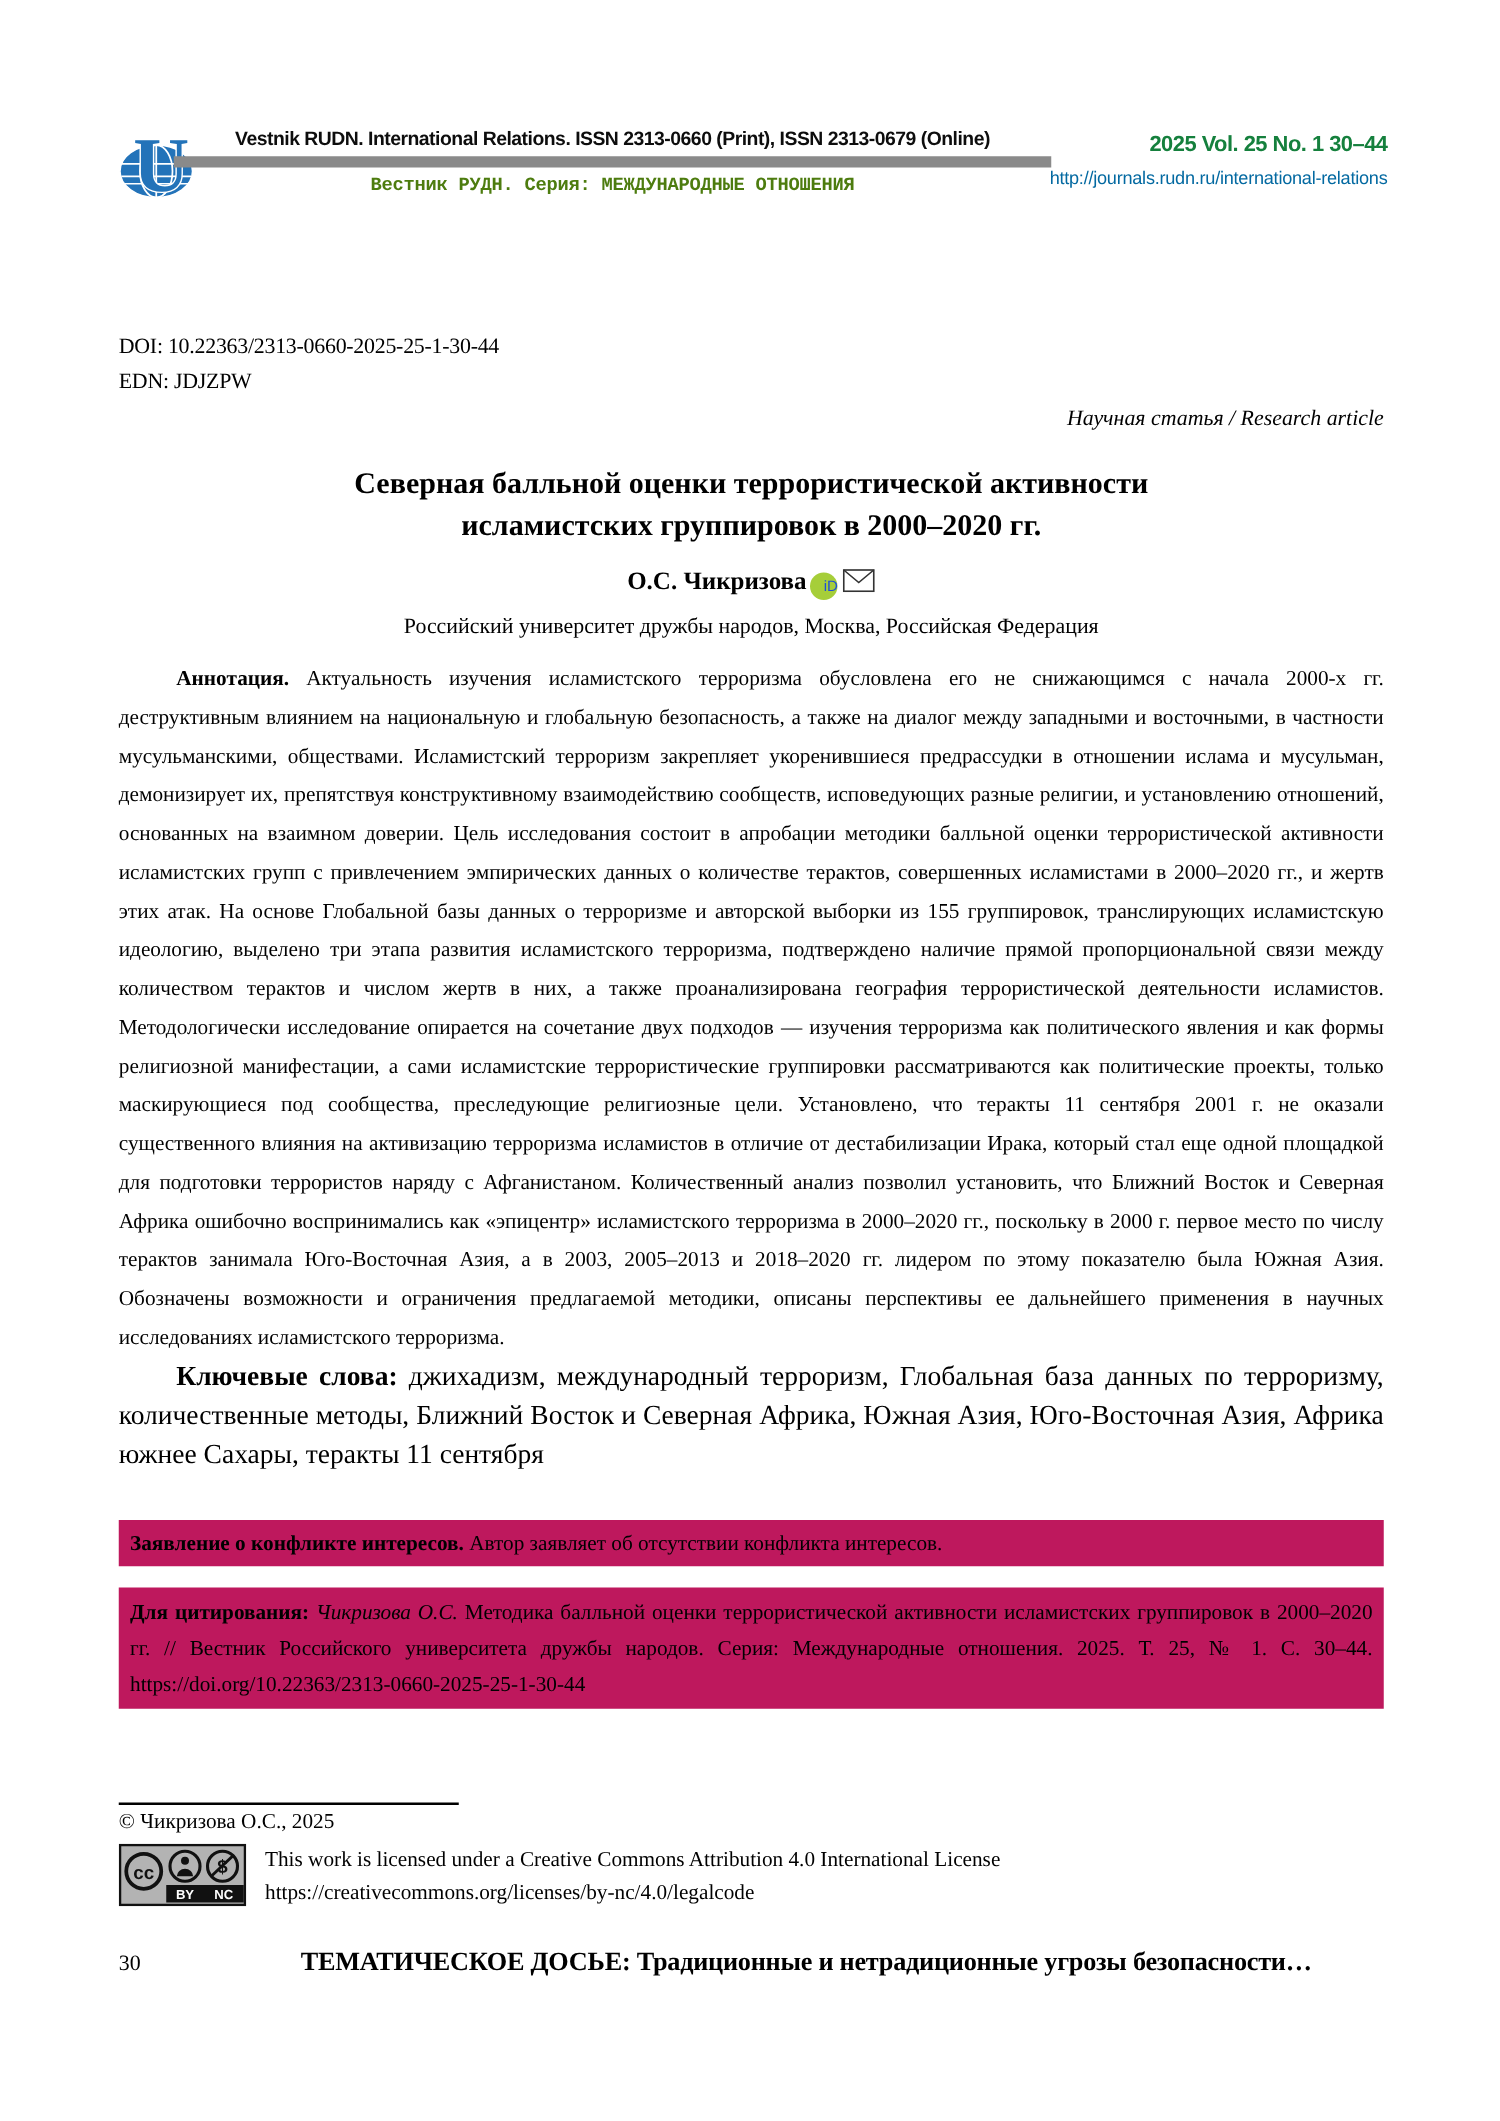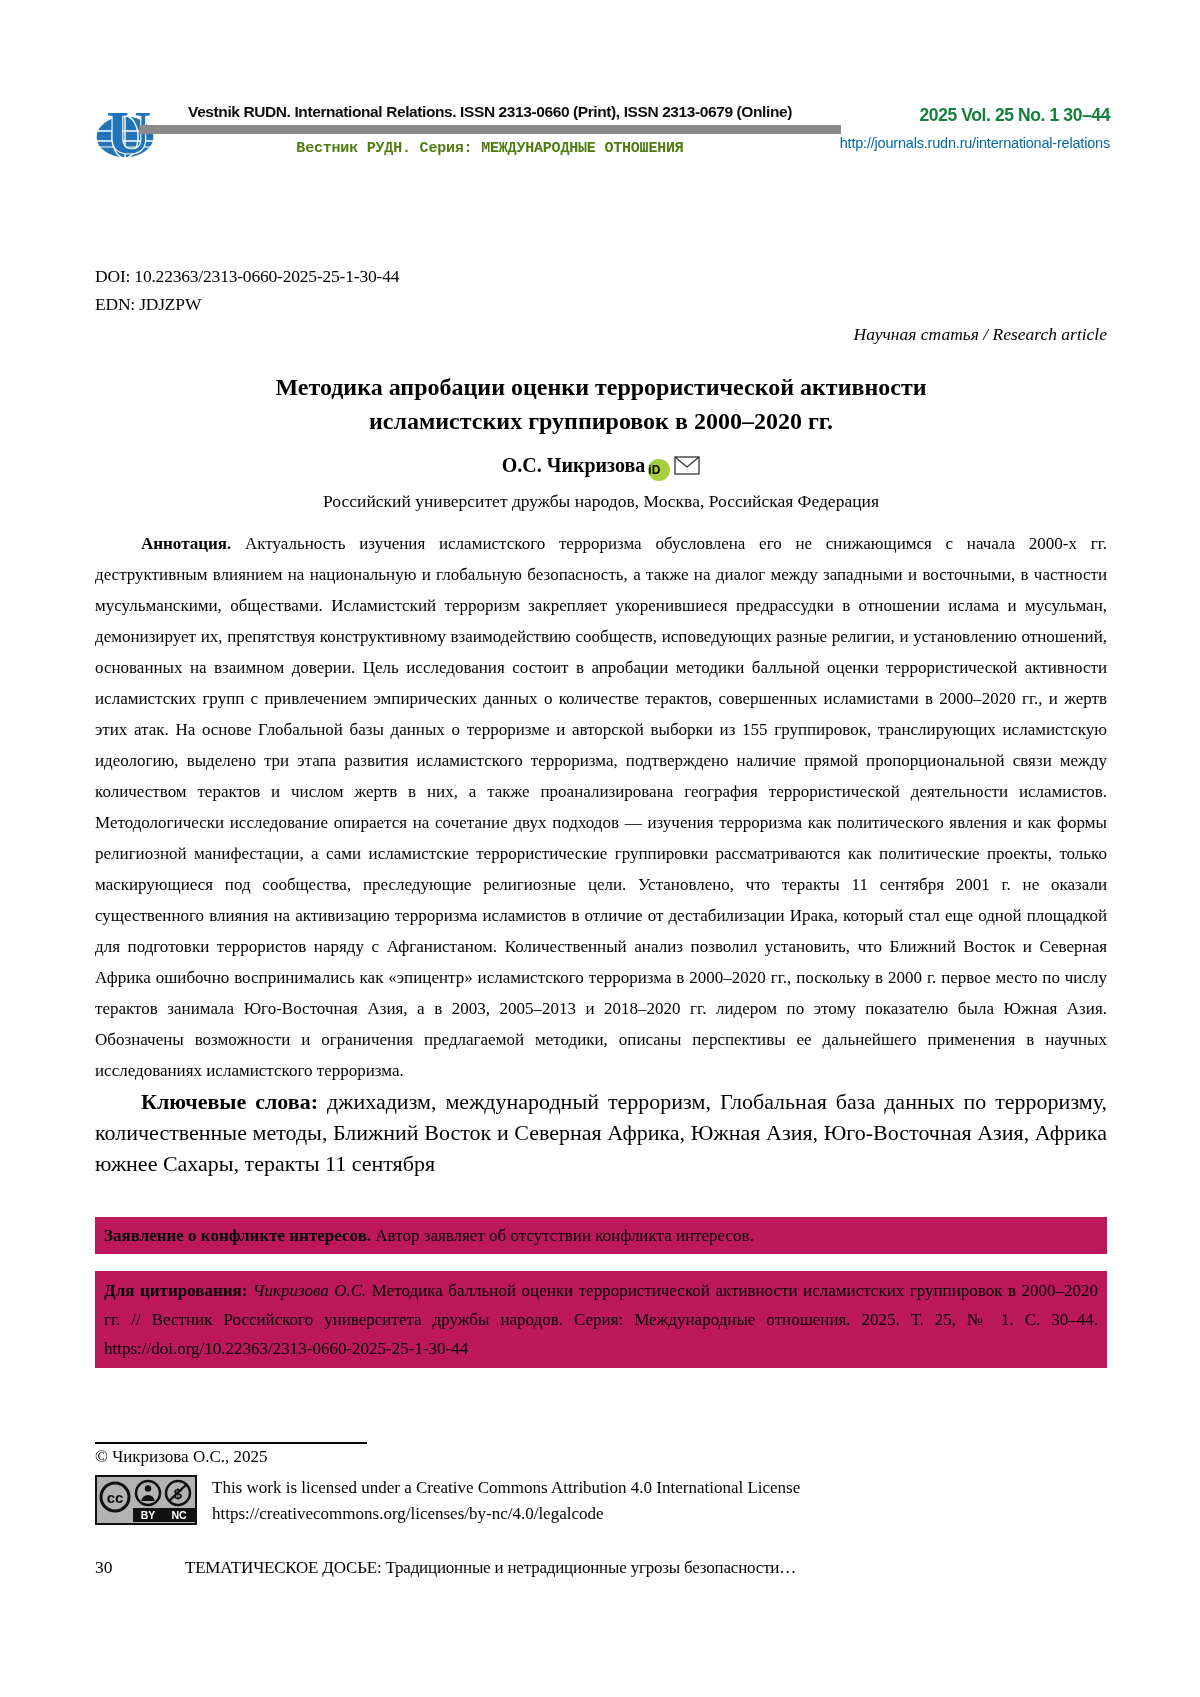--- a/index.html
+++ b/index.html
@@ -33,22 +33,22 @@
   
   .main { position:absolute; top:262px; left:95px; width:1012px; }
   .doi-line, .edn-line { font-size:17.5px; line-height:28px; letter-spacing:-0.2px; }
   .article-type { font-size:17.5px; font-style:italic; text-align:right; line-height:28px; margin-top:2px; }
   .title {
     margin-top:22px; text-align:center; font-weight:700; font-size:24px; line-height:34px;
   }
   .author-line { margin-top:14px; text-align:center; font-weight:700; font-size:20px; line-height:26px; }
   .orcid-badge {
     display:inline-block; width:22px; height:22px; border-radius:50%; background:#a6ce39;
-    color:#000000; font-family:"Liberation Sans", sans-serif; font-weight:700; font-size:12px;
-    line-height:22px; text-align:left; vertical-align:-2px; margin-left:3px;
+    color:#1d4ed8; font-family:"Liberation Sans", sans-serif; font-weight:400; font-size:12px;
+    line-height:22px; text-align:right; vertical-align:-2px; margin-left:3px;
   }
   .mail-svg { vertical-align:-3px; margin-left:4px; }
   .affiliation { margin-top:8px; text-align:center; font-size:17.5px; line-height:24px; }
   .email-line { margin-top:2px; text-align:center; font-size:17.5px; line-height:24px; }
   .abstract {
     margin-top:15px; font-size:17px; line-height:31px; text-align:justify;
     text-indent:46px;
   }
   .keywords { font-size:22px; line-height:31px; text-align:justify; text-indent:46px; }
   b.run-label { font-weight:700; }
@@ -58,21 +58,21 @@
   .cite-author { font-style:italic; }
   
   .bottom { position:absolute; left:95px; right:95px; top:1442px; }
   .foot-rule { width:272px; border-top:2px solid #000; }
   .copyright { margin-top:0; font-size:17px; line-height:26px; }
   .cc-row { display:flex; align-items:flex-start; margin-top:5px; gap:15px; }
   .cc-badge { flex:0 0 auto; }
   .license-text { font-size:17px; line-height:26px; }
   .footer-row { display:flex; margin-top:30px; align-items:baseline; }
   .page-num { font-size:17.5px; width:90px; }
-  .running-title { flex:1; text-align:left; font-size:17px; letter-spacing:-0.2px; }
+  .running-title { flex:1; text-align:center; font-size:21px; letter-spacing:-0.2px;font-weight:bold; }
 </style>
 </head>
 <body>
 
 <div class="header">
   <svg class="logo" viewBox="0 0 68 70" xmlns="http://www.w3.org/2000/svg">
     <ellipse cx="30" cy="42" rx="29" ry="21" fill="#2373b9"></ellipse>
     <ellipse cx="30" cy="42" rx="29" ry="21" fill="none" stroke="#ffffff" stroke-width="1.2"></ellipse>
     <line x1="2" y1="36" x2="58" y2="36" stroke="#ffffff" stroke-width="1.4"></line>
     <line x1="2" y1="46" x2="58" y2="46" stroke="#ffffff" stroke-width="1.4"></line>
@@ -91,21 +91,21 @@
     <div class="head-url">http://journals.rudn.ru/international-relations</div>
   </div>
 </div>
 
 <div class="main">
   <div class="doi-line">DOI: 10.22363/2313-0660-2025-25-1-30-44</div>
   <div class="edn-line">EDN: JDJZPW</div>
   <div class="article-type">Научная статья / Research article</div>
 
   <div class="title">
-    <div>Методика апробации оценки террористической активности</div>
+    <div>Северная балльной оценки террористической активности</div>
     <div>исламистских группировок в 2000–2020 гг.</div>
   </div>
 
   <div class="author-line"><span>О.С. Чикризова</span><span class="orcid-badge">iD</span><svg class="mail-svg" width="26" height="19" viewBox="0 0 26 19">
         <rect x="1" y="1" width="24" height="17" fill="#fff" stroke="#333" stroke-width="1.3"></rect>
         <polyline points="1,1 13,11 25,1" fill="none" stroke="#333" stroke-width="1.3"></polyline>
       </svg>
   </div>
 
   <div class="affiliation">Российский университет дружбы народов, Москва, Российская Федерация</div>

